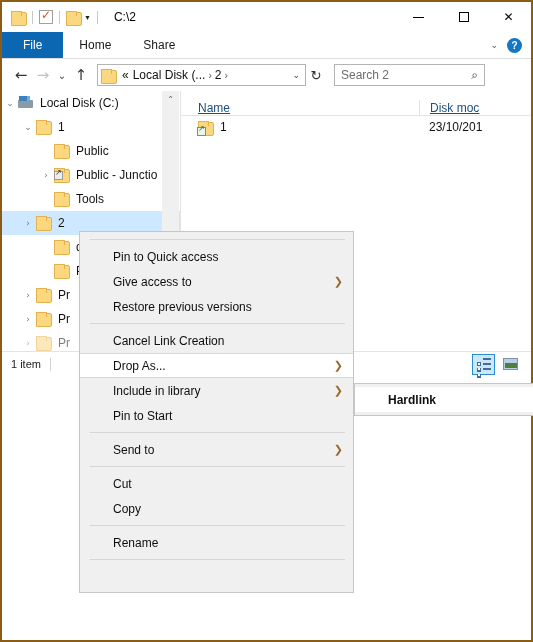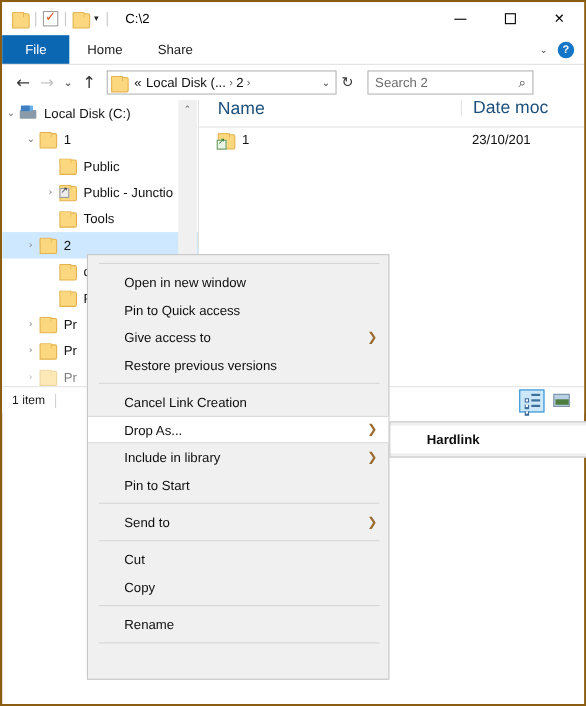--- a/index.html
+++ b/index.html
@@ -176,22 +176,22 @@
   .splitter {
     position: absolute; left: 178px; top: 89px; width: 1px; height: 260px;
     background: #e2e2e2;
   }
 
   .list-pane {
     position: absolute; left: 179px; top: 89px; width: 350px; height: 260px;
     background: #ffffff;
   }
   .col-head {
-    height: 25px; display: flex; align-items: flex-start;
-    font-size: 16px; color: #1d4f7c; border-bottom: 1px solid #e4e4e4;
+    height: 25px; display: flex; align-items: flex-end;
+    font-size: 12px; color: #1d4f7c; border-bottom: 1px solid #e4e4e4; text-decoration: underline;
   }
   .col-name { width: 238px; padding-left: 17px; }
   .col-date { padding-left: 10px; border-left: 1px solid #e4e4e4; height: 15px;
     display: flex; align-items: center; }
   .list-row {
     height: 22px; display: flex; align-items: center; font-size: 12px; color: #111;
   }
   .list-row .cell-name {
     width: 238px; padding-left: 17px; display: flex; align-items: center; gap: 7px;
   }
@@ -414,21 +414,21 @@
 
   <div class="tree-scroll">
     <div class="up">⌃</div>
     <div class="thumb"></div>
   </div>
   <div class="splitter"></div>
 
   <div class="list-pane">
     <div class="col-head">
       <div class="col-name">Name</div>
-      <div class="col-date">Date moc</div>
+      <div class="col-date">Disk moc</div>
     </div>
     <div class="list-row">
       <div class="cell-name">
         <span class="shortcut-folder">
           <span class="folder-ico"></span>
             <span class="shortcut-badge"></span>
         </span>
         <span>1</span>
       </div>
       <div class="cell-date">23/10/201</div>
@@ -452,23 +452,20 @@
       <div class="vb">
         <span class="vb-img"></span>
       </div>
     </div>
   </div>
 
   <div class="ctxmenu">
     <div class="ctx-sep"></div>
 
     <div class="ctx-item">
-      <span>Open in new window</span>
-    </div>
-    <div class="ctx-item">
       <span>Pin to Quick access</span>
     </div>
     <div class="ctx-item">
       <span>Give access to</span>
       <span class="sub-arrow">❯</span>
     </div>
     <div class="ctx-item">
       <span>Restore previous versions</span>
     </div>
     <div class="ctx-sep"></div>

